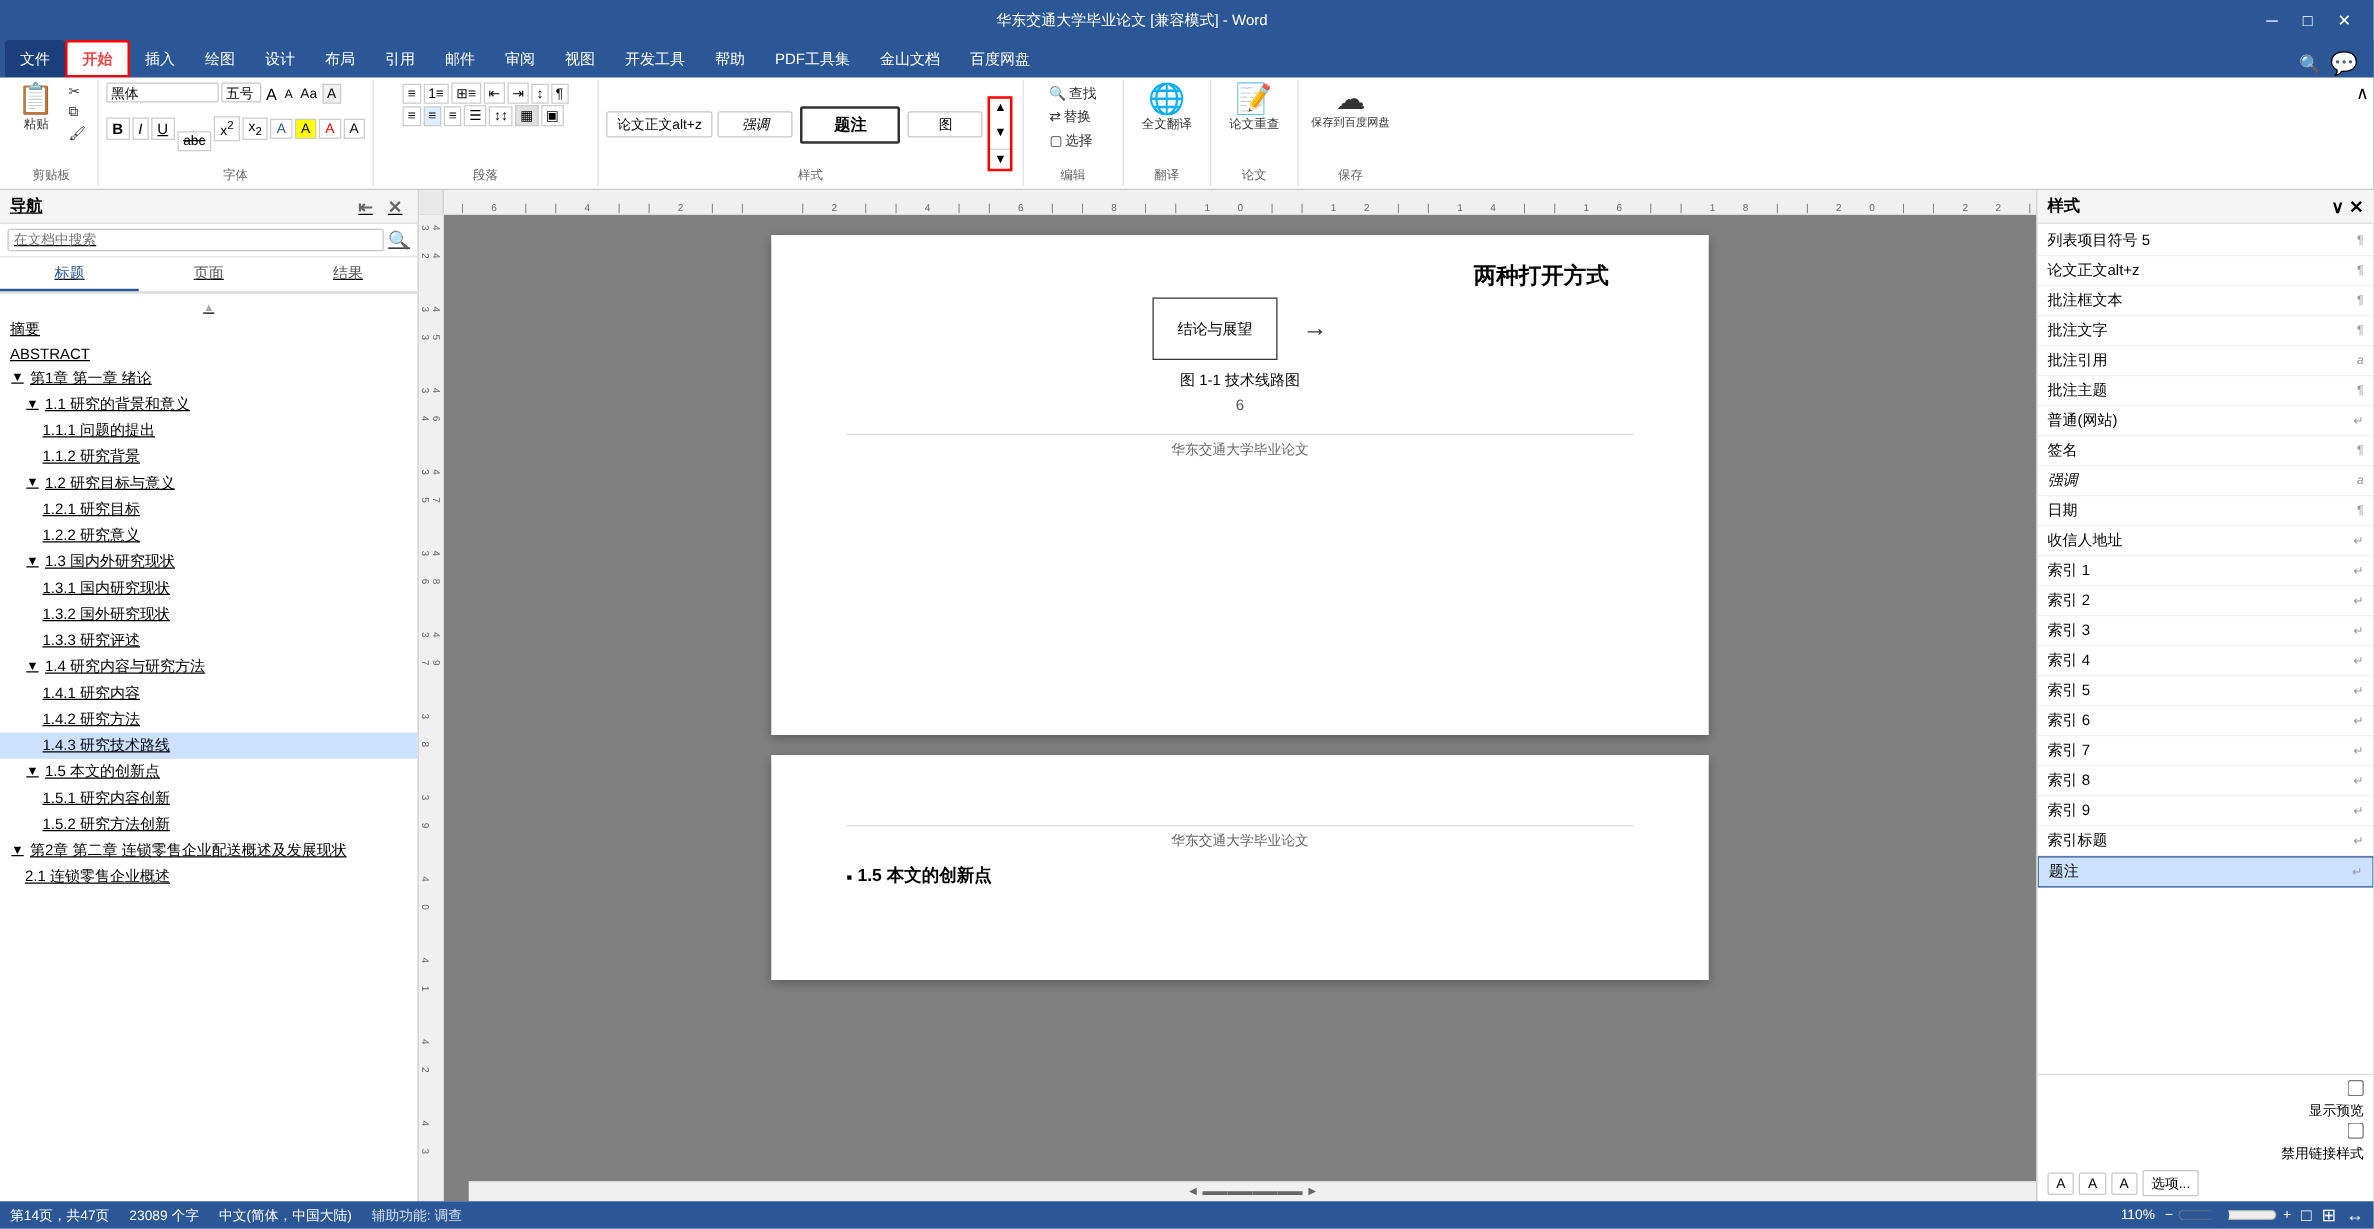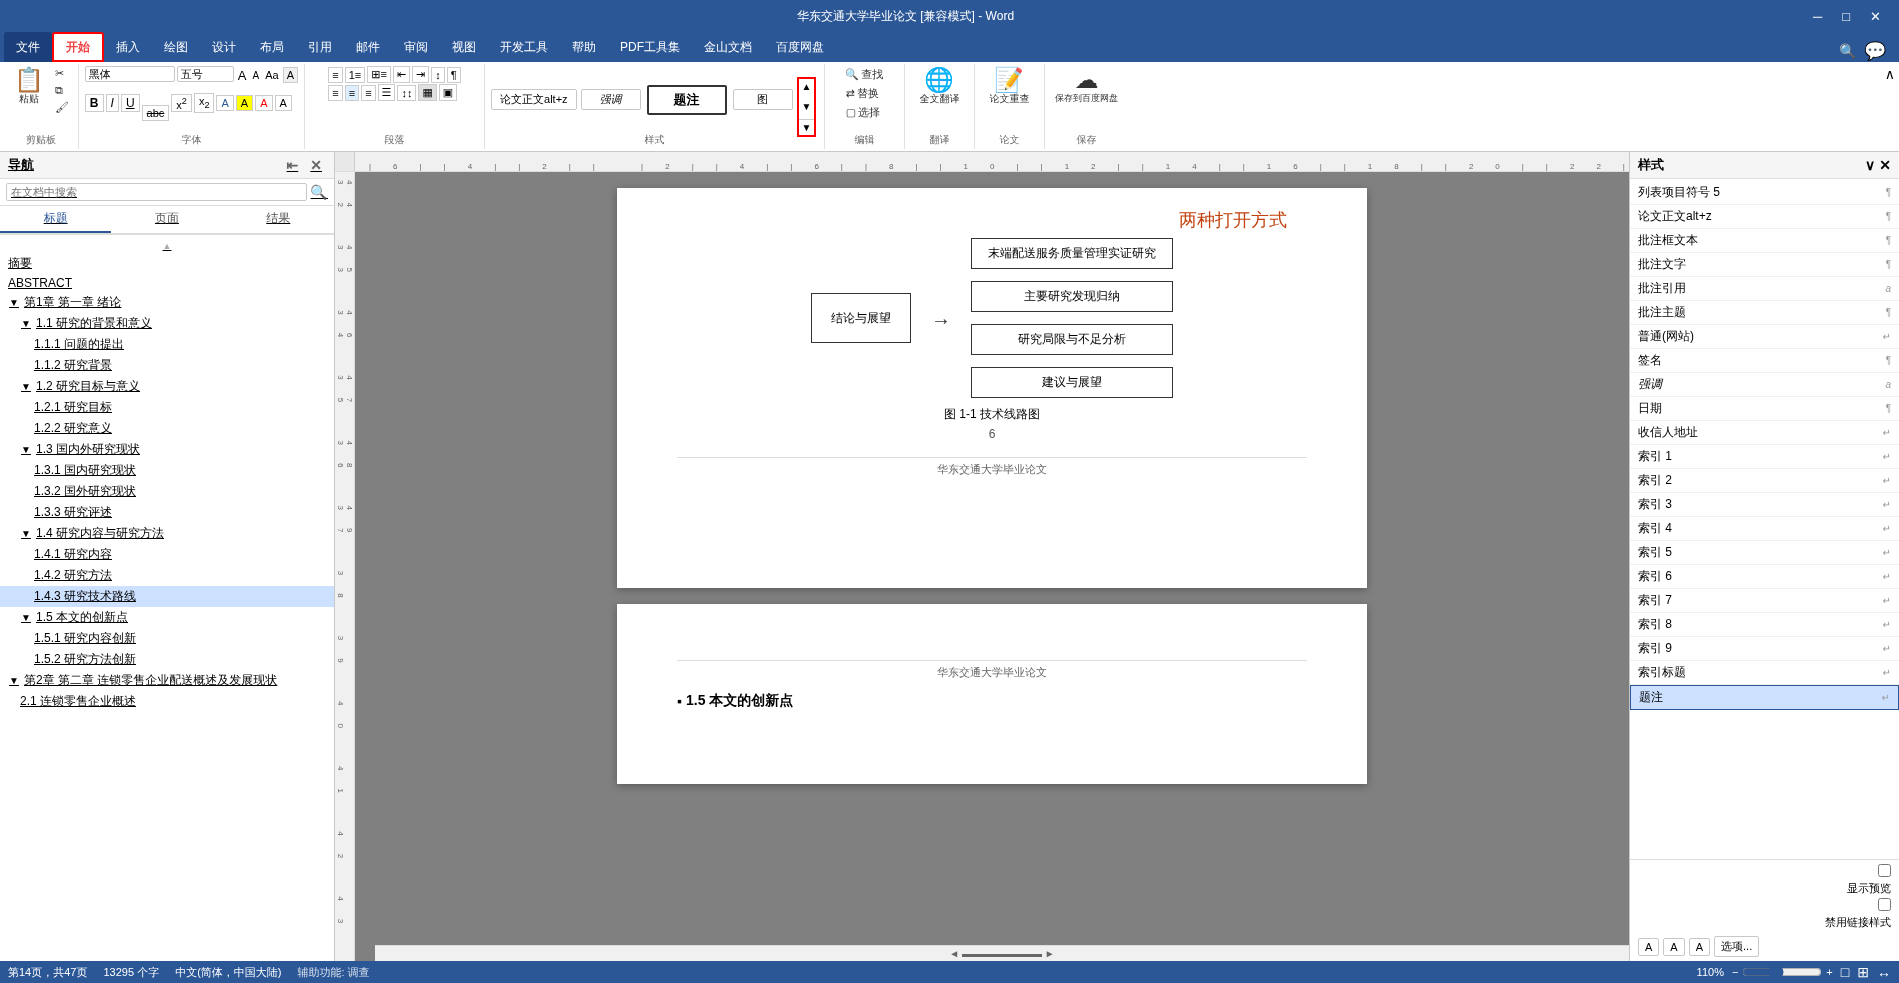--- a/index.html
+++ b/index.html
@@ -105,21 +105,21 @@
       padding: 1px 3px;
       font-size: 11px;
       width: 90px;
       margin-bottom: 2px;
     }
     .font-size-select {
       border: 1px solid #c8c8c8;
       border-radius: 2px;
       padding: 1px 3px;
       font-size: 11px;
-      width: 57px;
+      width: 32px;
       margin-bottom: 2px;
     }
     .style-btn {
       border: 1px solid #c8c8c8;
       border-radius: 2px;
       padding: 2px 8px;
       font-size: 11px;
       cursor: pointer;
       background: white;
       min-width: 60px;
@@ -760,37 +760,23 @@
 
             <div style="display:flex;justify-content:center;margin-top:10px;position:relative;">
               <div style="display:flex;flex-direction:row;align-items:center;gap:20px;">
 
                 <div class="fc-box" style="min-width:100px;min-height:50px;">
                   <span>结论与展望</span>
                 </div>
 
                 <div style="font-size:20px;color:#333;">→</div>
 
-                <div style="display:flex;flex-direction:column;gap:12px;">
-                  <div class="fc-box" style="min-width:130px;">
-                    <span>末端配送服务质量管理实证研究</span>
-                  </div>
-                  <div class="fc-box" style="min-width:130px;">
-                    <span>主要研究发现归纳</span>
-                  </div>
-                  <div class="fc-box" style="min-width:130px;">
-                    <span>研究局限与不足分析</span>
-                  </div>
-                  <div class="fc-box" style="min-width:130px;">
-                    <span>建议与展望</span>
-                  </div>
-                </div>
               </div>
 
-              <div style="position:absolute;top:-30px;right:20px;font-size:18px;font-weight:normal;color:#c2410c;pointer-events:none;">
+              <div style="position:absolute;top:-30px;right:20px;font-size:18px;font-weight:bold;color:#000000;pointer-events:none;">
                 <span>两种打开方式</span>
               </div>
 
               <svg style="position:absolute;top:-20px;left:50%;pointer-events:none;" width="200" height="60">
                 <defs>
                     <marker id="arrowhead" markerWidth="8" markerHeight="6" refX="8" refY="3" orient="auto">
                       <polygon points="0 0, 8 3, 0 6" fill="#cc0000"></polygon>
                     </marker>
                   </defs>
 
@@ -940,21 +926,21 @@
         <button class="styles-footer-btn">
           <span>选项...</span>
         </button>
       </div>
     </div>
   </div>
 </div>
 
 <div class="status-bar">
   <span>第14页，共47页</span>
-  <span>13295 个字</span>
+  <span>23089 个字</span>
   <span style="cursor:pointer;">中文(简体，中国大陆)</span>
   <span style="opacity:0.8;">辅助功能: 调查</span>
   <div class="status-right">
     <span>110%</span>
     <div class="zoom-bar">
       <span style="cursor:pointer;">−</span>
       <input type="range" class="zoom-slider" min="50" max="200" value="110" style="">
       <span style="cursor:pointer;">+</span>
     </div>
     <span style="cursor:pointer;font-size:14px;">□</span>

